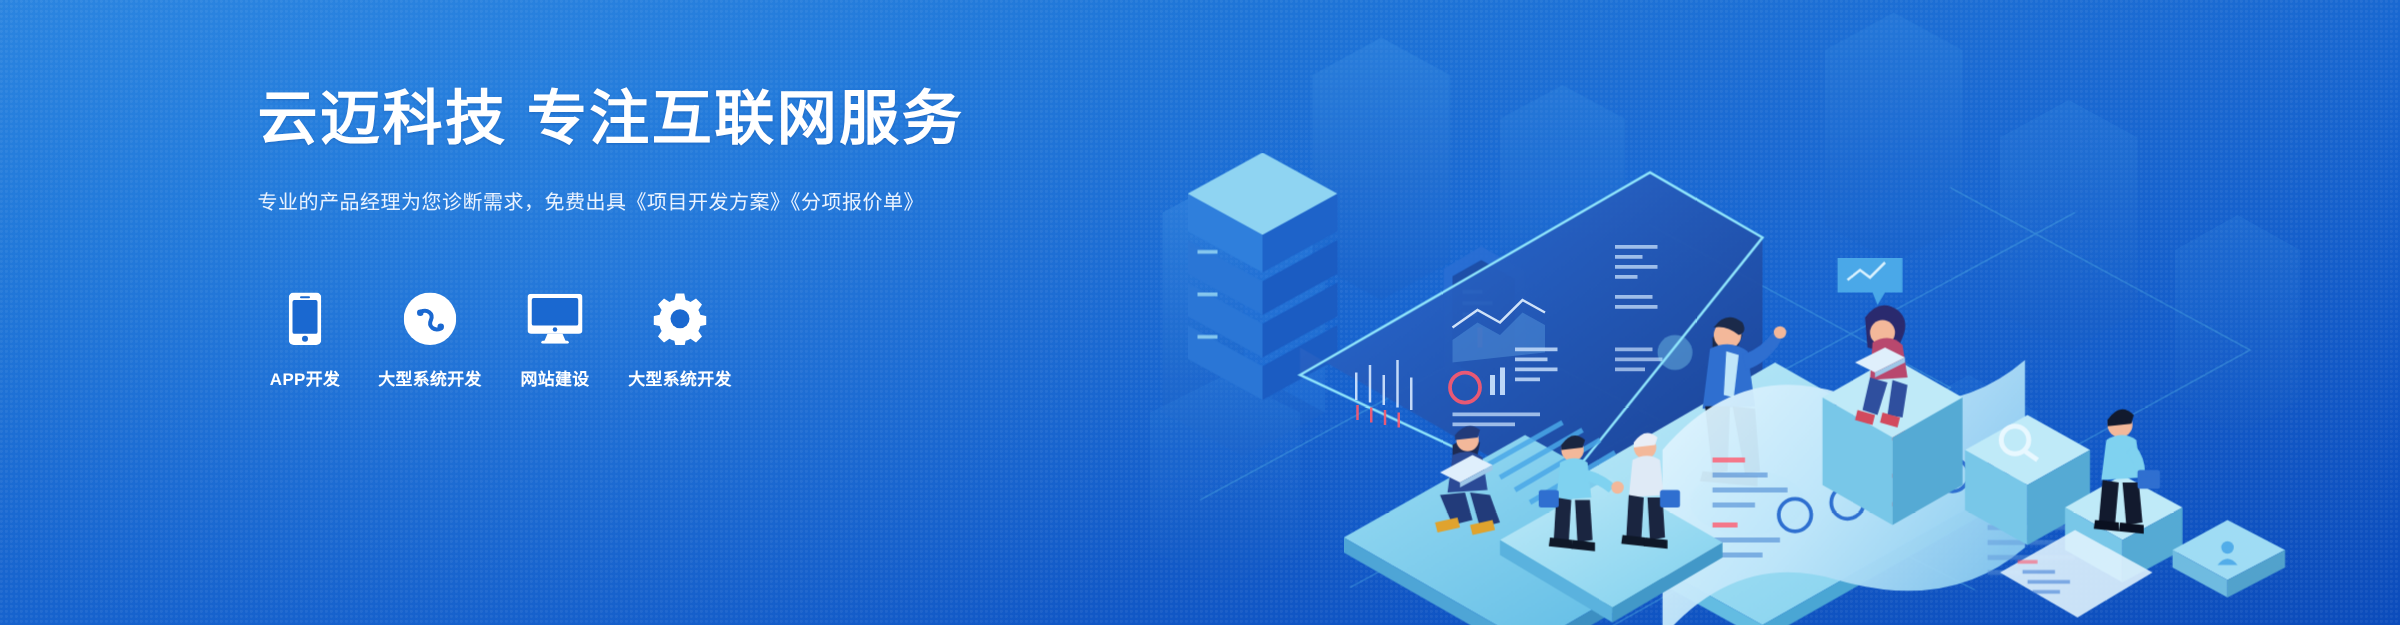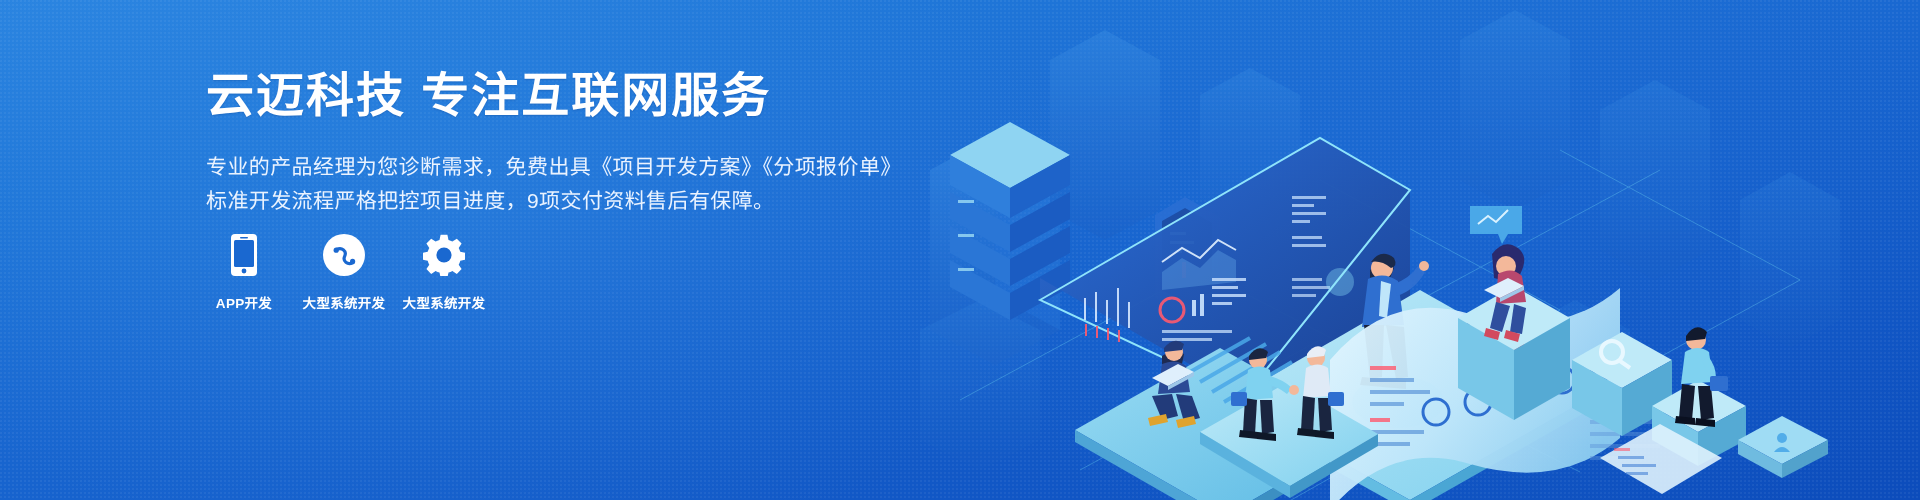--- a/index.html
+++ b/index.html
@@ -52,21 +52,21 @@
     line-height: 1.16;
     font-weight: 700;
     color: #ffffff;
     letter-spacing: 2px;
     white-space: nowrap;
     text-shadow: 0 1px 2px rgba(0,40,110,0.22);
   }
   .sub {
     margin: 0;
     color: #eaf3ff;
-    font-size: 21px;
+    font-size: 16px;
     line-height: 1.62;
     letter-spacing: 0.4px;
     white-space: nowrap;
   }
   .sub-wrap { margin-top: 26px; }
 
   
   .services {
     position: absolute;
     left: 206px;
@@ -413,21 +413,20 @@
           <rect x="714" y="448" width="16" height="3"></rect>
         </g>
       </g>
     </svg>
   </div>
 
   <div class="copy">
     <h1 class="headline">云迈科技 专注互联网服务</h1>
     <div class="sub-wrap">
       <p class="sub">专业的产品经理为您诊断需求，免费出具《项目开发方案》《分项报价单》</p>
-      <p class="sub">标准开发流程严格把控项目进度，9项交付资料售后有保障。</p>
     </div>
   </div>
 
   <div class="services">
 
     <a class="service" href="#">
       <span class="glyph">
         <svg width="26" height="42" viewBox="0 0 26 42" fill="#ffffff" xmlns="http://www.w3.org/2000/svg">
           <rect x="0" y="0" width="26" height="42" rx="4"></rect>
           <rect x="3" y="6" width="20" height="27" rx="1.5" fill="#1a68d0"></rect>
@@ -444,20 +443,32 @@
           <circle cx="21" cy="21" r="21" fill="#ffffff"></circle>
           <path d="M13.5 15.5 c5.5 -2.6 10.5 1.5 8.2 6.6 c-2.3 5.1 2.7 9.2 8.2 6.6" fill="none" stroke="#1a68d0" stroke-width="3.2" stroke-linecap="round"></path>
           <circle cx="13.2" cy="16.2" r="2.6" fill="#1a68d0"></circle>
           <circle cx="29.6" cy="27.4" r="2.6" fill="#1a68d0"></circle>
         </svg>
       </span>
       <span class="caption">大型系统开发</span>
     </a>
 
 
+    <a class="service" href="#">
+      <span class="glyph">
+        <svg width="44" height="40" viewBox="0 0 44 40" fill="#ffffff" xmlns="http://www.w3.org/2000/svg">
+          <rect x="0" y="0" width="44" height="32" rx="3"></rect>
+          <rect x="3.4" y="3.4" width="37.2" height="22" rx="1.5" fill="#1a68d0"></rect>
+          <circle cx="22" cy="28.6" r="1.8" fill="#1a68d0"></circle>
+          <path d="M16 32 l12 0 3 7 -18 0 Z"></path>
+          <rect x="11" y="37.6" width="22" height="2.4" rx="1.2"></rect>
+        </svg>
+      </span>
+      <span class="caption">网站建设</span>
+    </a>
 
     <a class="service" href="#">
       <span class="glyph">
         <svg width="42" height="42" viewBox="0 0 42 42" fill="#ffffff" xmlns="http://www.w3.org/2000/svg">
           <path d="M17.6 0.8 h6.8 l1.1 5.2 a15.6 15.6 0 0 1 3.9 1.6 l4.4 -2.9 4.8 4.8 -2.9 4.4
                    a15.6 15.6 0 0 1 1.6 3.9 l5.2 1.1 v6.8 l-5.2 1.1 a15.6 15.6 0 0 1 -1.6 3.9 l2.9 4.4
                    -4.8 4.8 -4.4 -2.9 a15.6 15.6 0 0 1 -3.9 1.6 l-1.1 5.2 h-6.8 l-1.1 -5.2
                    a15.6 15.6 0 0 1 -3.9 -1.6 l-4.4 2.9 -4.8 -4.8 2.9 -4.4 a15.6 15.6 0 0 1 -1.6 -3.9
                    l-5.2 -1.1 v-6.8 l5.2 -1.1 a15.6 15.6 0 0 1 1.6 -3.9 l-2.9 -4.4 4.8 -4.8 4.4 2.9
                    a15.6 15.6 0 0 1 3.9 -1.6 Z"></path>

